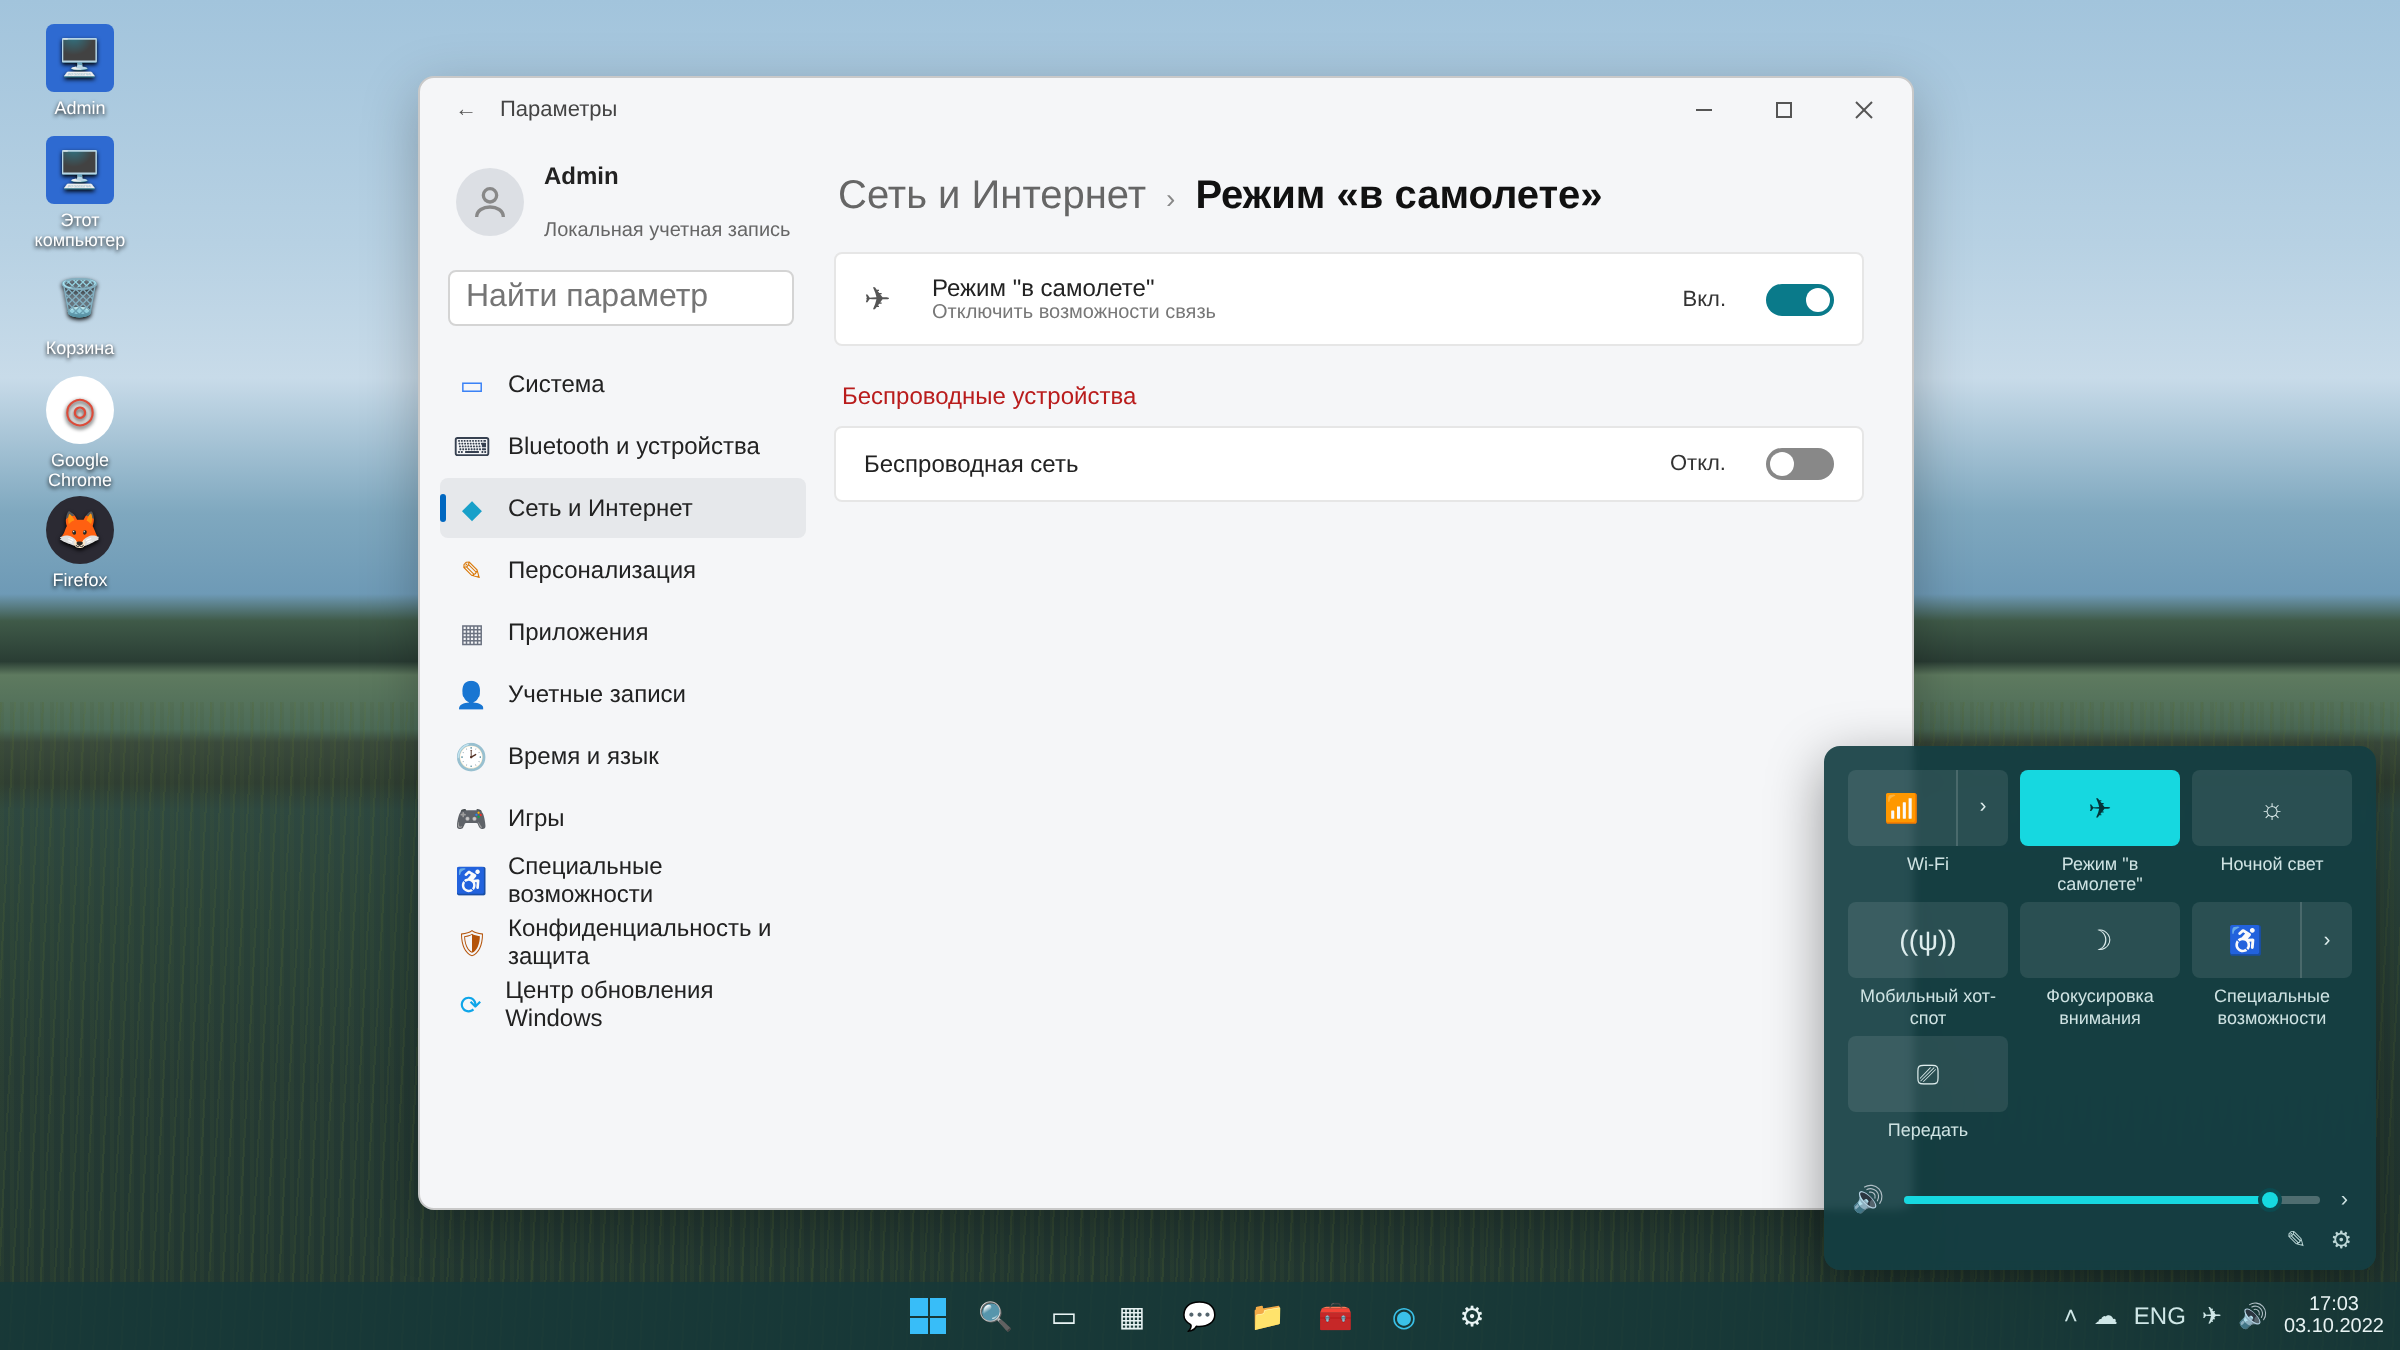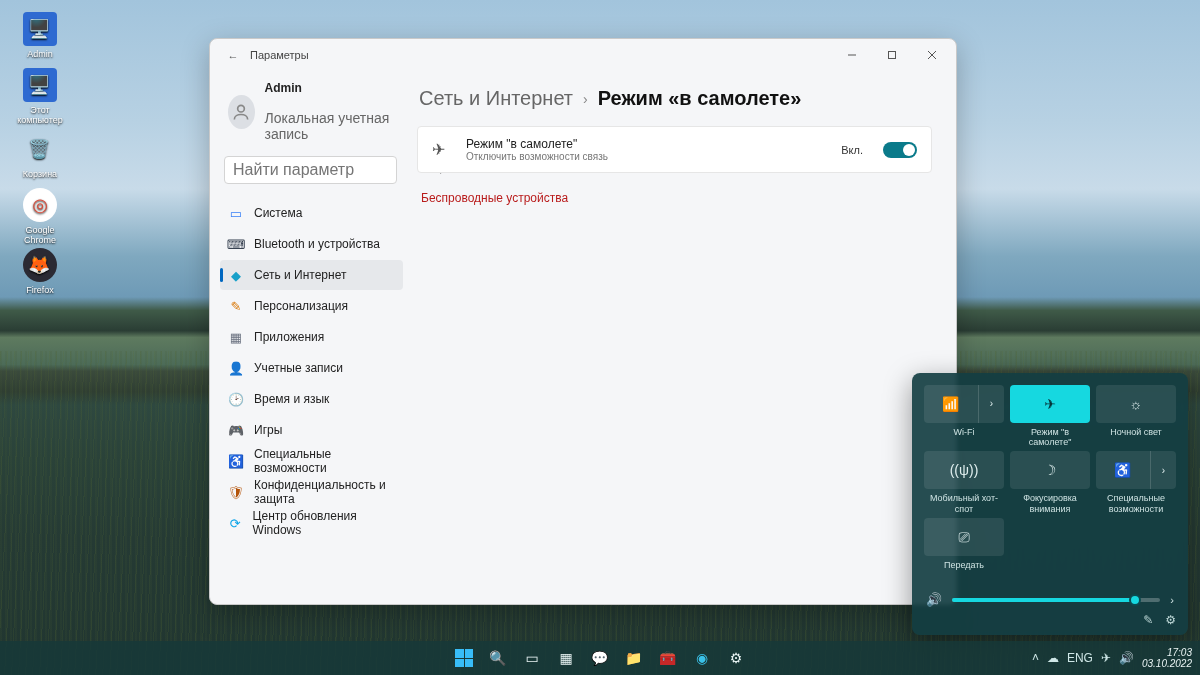--- a/index.html
+++ b/index.html
@@ -55,21 +55,21 @@
 .winbtn svg { display:block; }
 
 .body { flex:1; display:flex; }
 .nav { width: 199px; padding: 6px 6px 6px 10px; }
 .user { display:flex; align-items:center; gap:10px; padding: 4px 4px 12px 8px; }
 .user .av {
   width: 34px; height: 34px; border-radius: 50%; background:#dcdfe4;
   display:flex; align-items:center; justify-content:center; color:#888;
 }
 .user .nm { font-size: 12px; font-weight:600; color:#222; }
-.user .sub { font-size: 14px; color:#666;margin-top:15px; }
+.user .sub { font-size: 10px; color:#666;margin-top:15px; }
 .search {
   display:flex; align-items:center; height:28px; margin: 2px 6px 14px 4px;
   background:#fff; border:1px solid #d4d4d4; border-radius:4px; padding:0 8px;
 }
 .search input { flex:1; border:0; outline:0; font-size:16px; background:transparent; }
 .search .mg { color:#666; font-size:12px; }
 .navlist { display:flex; flex-direction:column; gap:1px; }
 .navitem {
   display:flex; align-items:center; gap:10px; height:30px;
   padding: 0 8px; border-radius:4px; font-size:12px; color:#222; cursor:default;
@@ -143,21 +143,21 @@
   background: rgba(22,56,56,.85);
   display:flex; align-items:center; color:#e8f3f3;
 }
 .tbcenter { position:absolute; left:50%; transform:translateX(-50%); display:flex; gap:8px; align-items:center; }
 .tbicon { width:26px; height:26px; border-radius:4px; display:flex; align-items:center; justify-content:center; font-size:14px; }
 .winlogo {
   width:18px; height:18px; display:grid; grid-template:1fr 1fr/1fr 1fr; gap:1px;
 }
 .winlogo span { background:#38bdf8; }
 .tray { position:absolute; right:8px; display:flex; align-items:center; gap:8px; font-size:10px; }
-.tray .clock { text-align:right; line-height:1.1;font-style:italic; }
+.tray .clock { text-align:center; line-height:1.1; }
 .tray .tic { font-size:12px; color:#cfe7e7; }
 </style>
 </head>
 <body>
 
 <div class="desktop">
   <div class="reeds"></div>
 
   <div class="dicon" style="left:14px; top:12px">
     <div class="gl" style="background:#2e6ad1">🖥️</div>
@@ -280,20 +280,27 @@
           <div class="txt">
             <div class="ttl">Режим "в самолете"</div>
             <div class="sub">Отключить возможности связь</div>
           </div>
           <span class="state">Вкл.</span>
           <div class="toggle on"></div>
         </div>
 
         <div class="section-h">Беспроводные устройства</div>
 
+        <div class="card">
+          <div class="txt">
+            <div class="ttl">Беспроводная сеть</div>
+          </div>
+          <span class="state">Откл.</span>
+          <div class="toggle"></div>
+        </div>
       </div>
     </div>
   </div>
 
   <div class="qpanel">
     <div class="qgrid" id="qgrid">
         <div class="qtile split">
           <div class="l">📶</div>
           <div class="r">›</div>
         </div>

